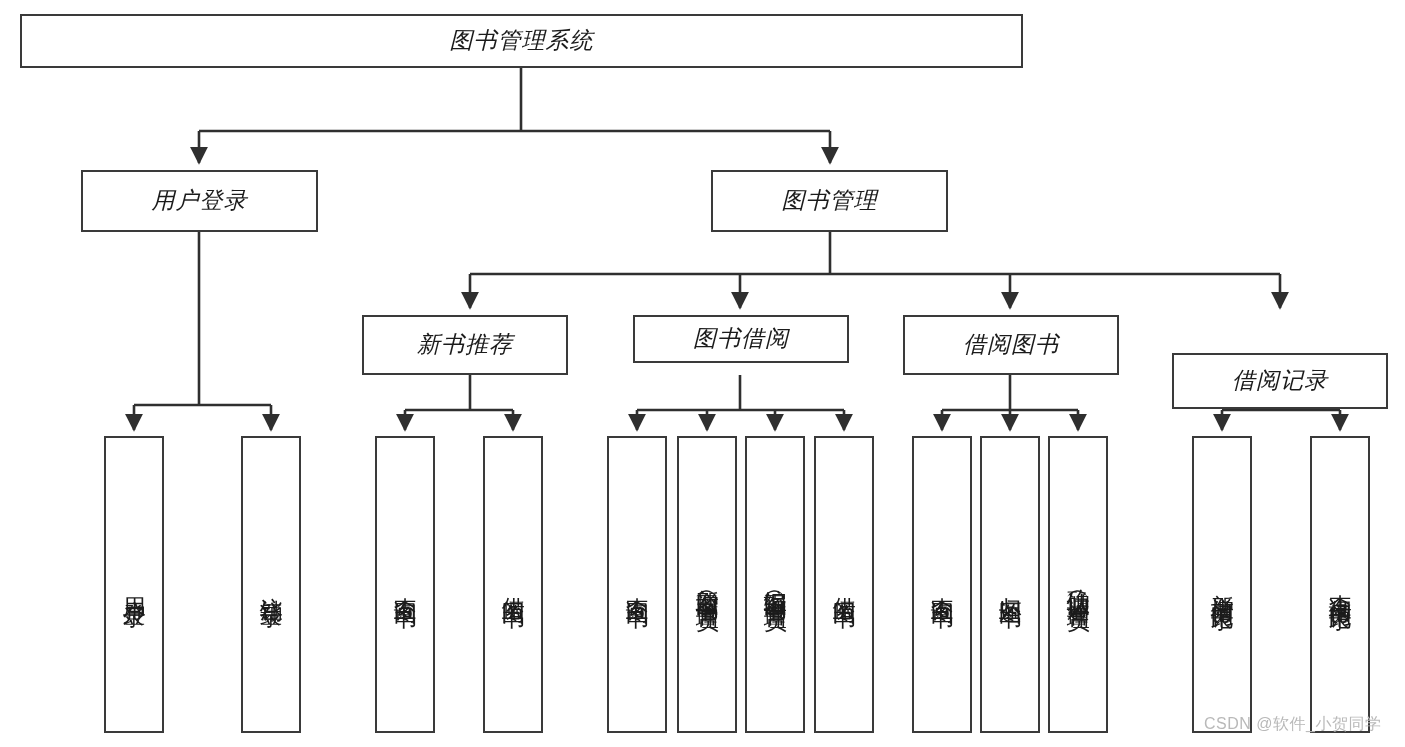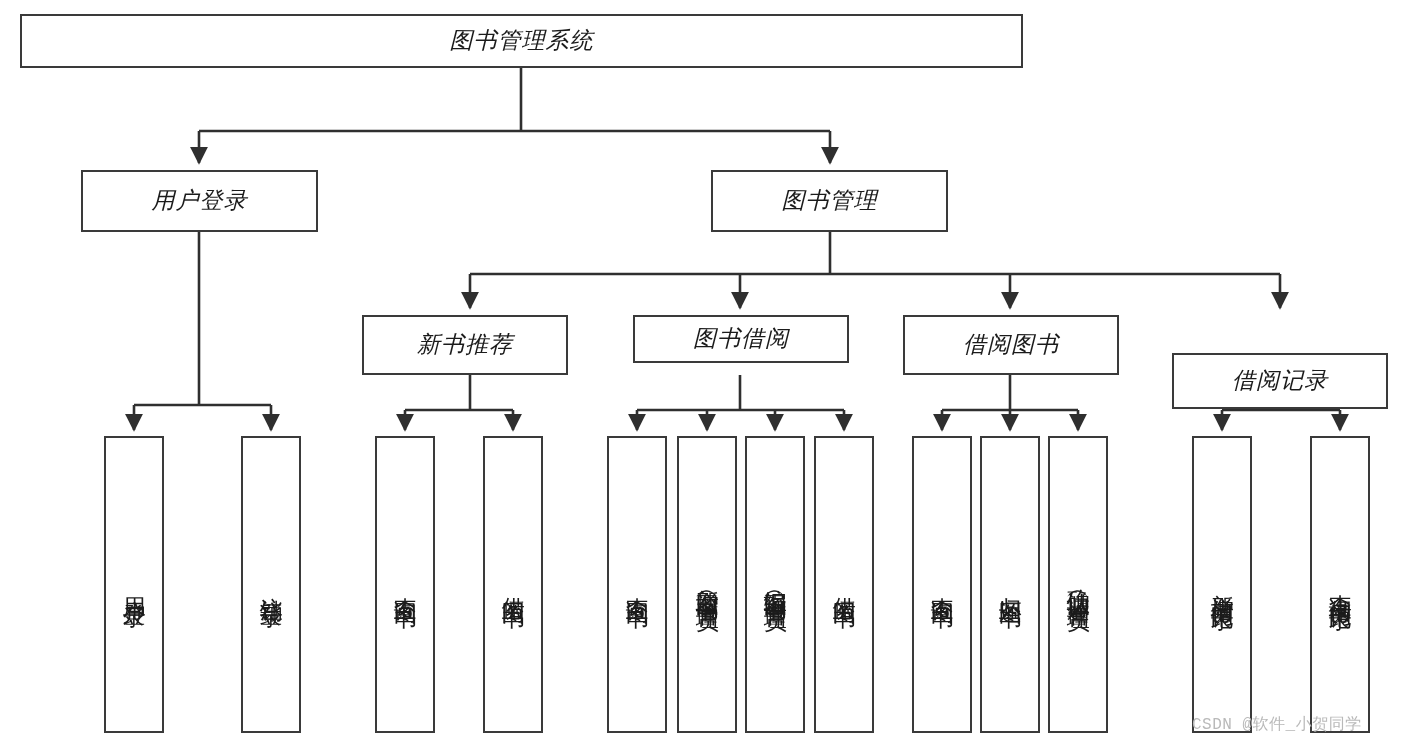--- a/index.html
+++ b/index.html
@@ -64,21 +64,22 @@
   }
   .watermark {
     position: absolute;
     left: 1192px;
     top: 714px;
     font-size: 16px;
     color: #b9b9b9;
     letter-spacing: 0.5px;
     white-space: nowrap;
     z-index: 5;
-    font-family: Liberation Mono, monospace;
+    font-family: Liberation Sans, sans-serif;
+    padding-left: 12px;
   }
 </style>
 </head>
 <body>
 
 <div id="canvas">
 
   <svg id="edges" viewBox="0 0 1405 747" width="1405" height="747" xmlns="http://www.w3.org/2000/svg">
     <defs>
       <marker id="arrow" viewBox="0 0 10 10" refX="9" refY="5" markerWidth="7" markerHeight="7" orient="auto-start-reverse">

